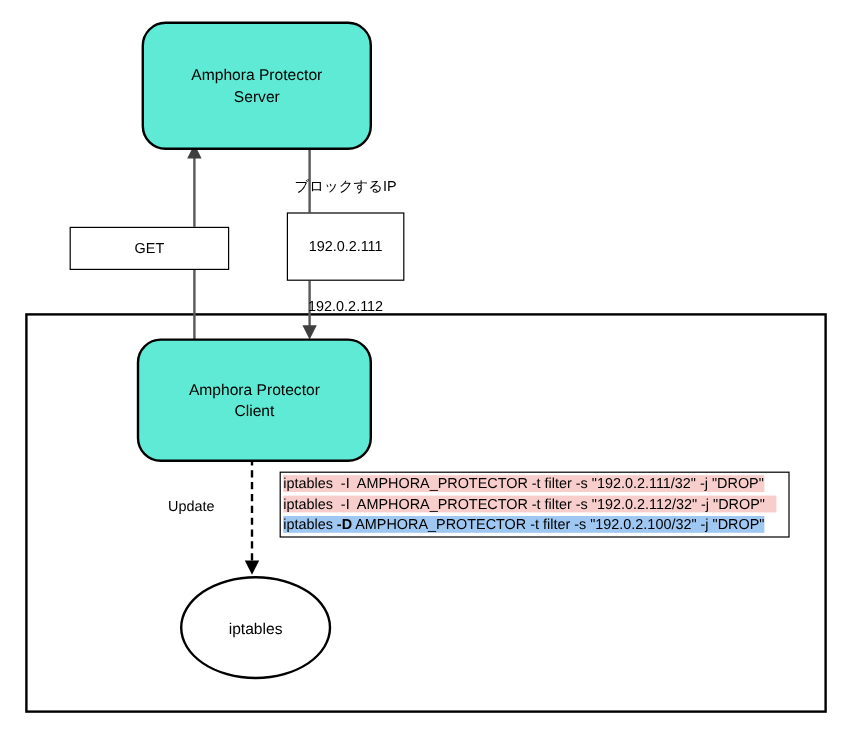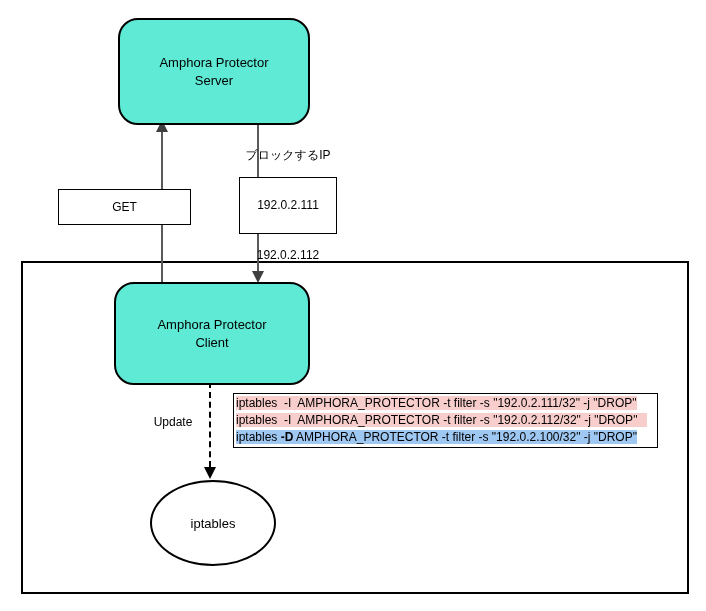--- a/index.html
+++ b/index.html
@@ -104,21 +104,21 @@
     font-size: 12px;
     line-height: 16px;
     z-index: 4;
   }
   .label-get   { left: 58px;  top: 189px; width: 131px; height: 34px; }
   .label-block { left: 239px; top: 177px; width: 96px;  height: 55px; line-height: 17px; gap: 33px; }
 
   .update-label {
     position: absolute;
     left: 140px; top: 415px; width: 66px; height: 16px;
-    text-align: center;
+    text-align: left;
     font-size: 12px;
     z-index: 3;
   }
 
   
   .ellipse {
     position: absolute;
     left: 150px; top: 480px; width: 122px; height: 82px;
     border: 2px solid #000;
     border-radius: 50%;

